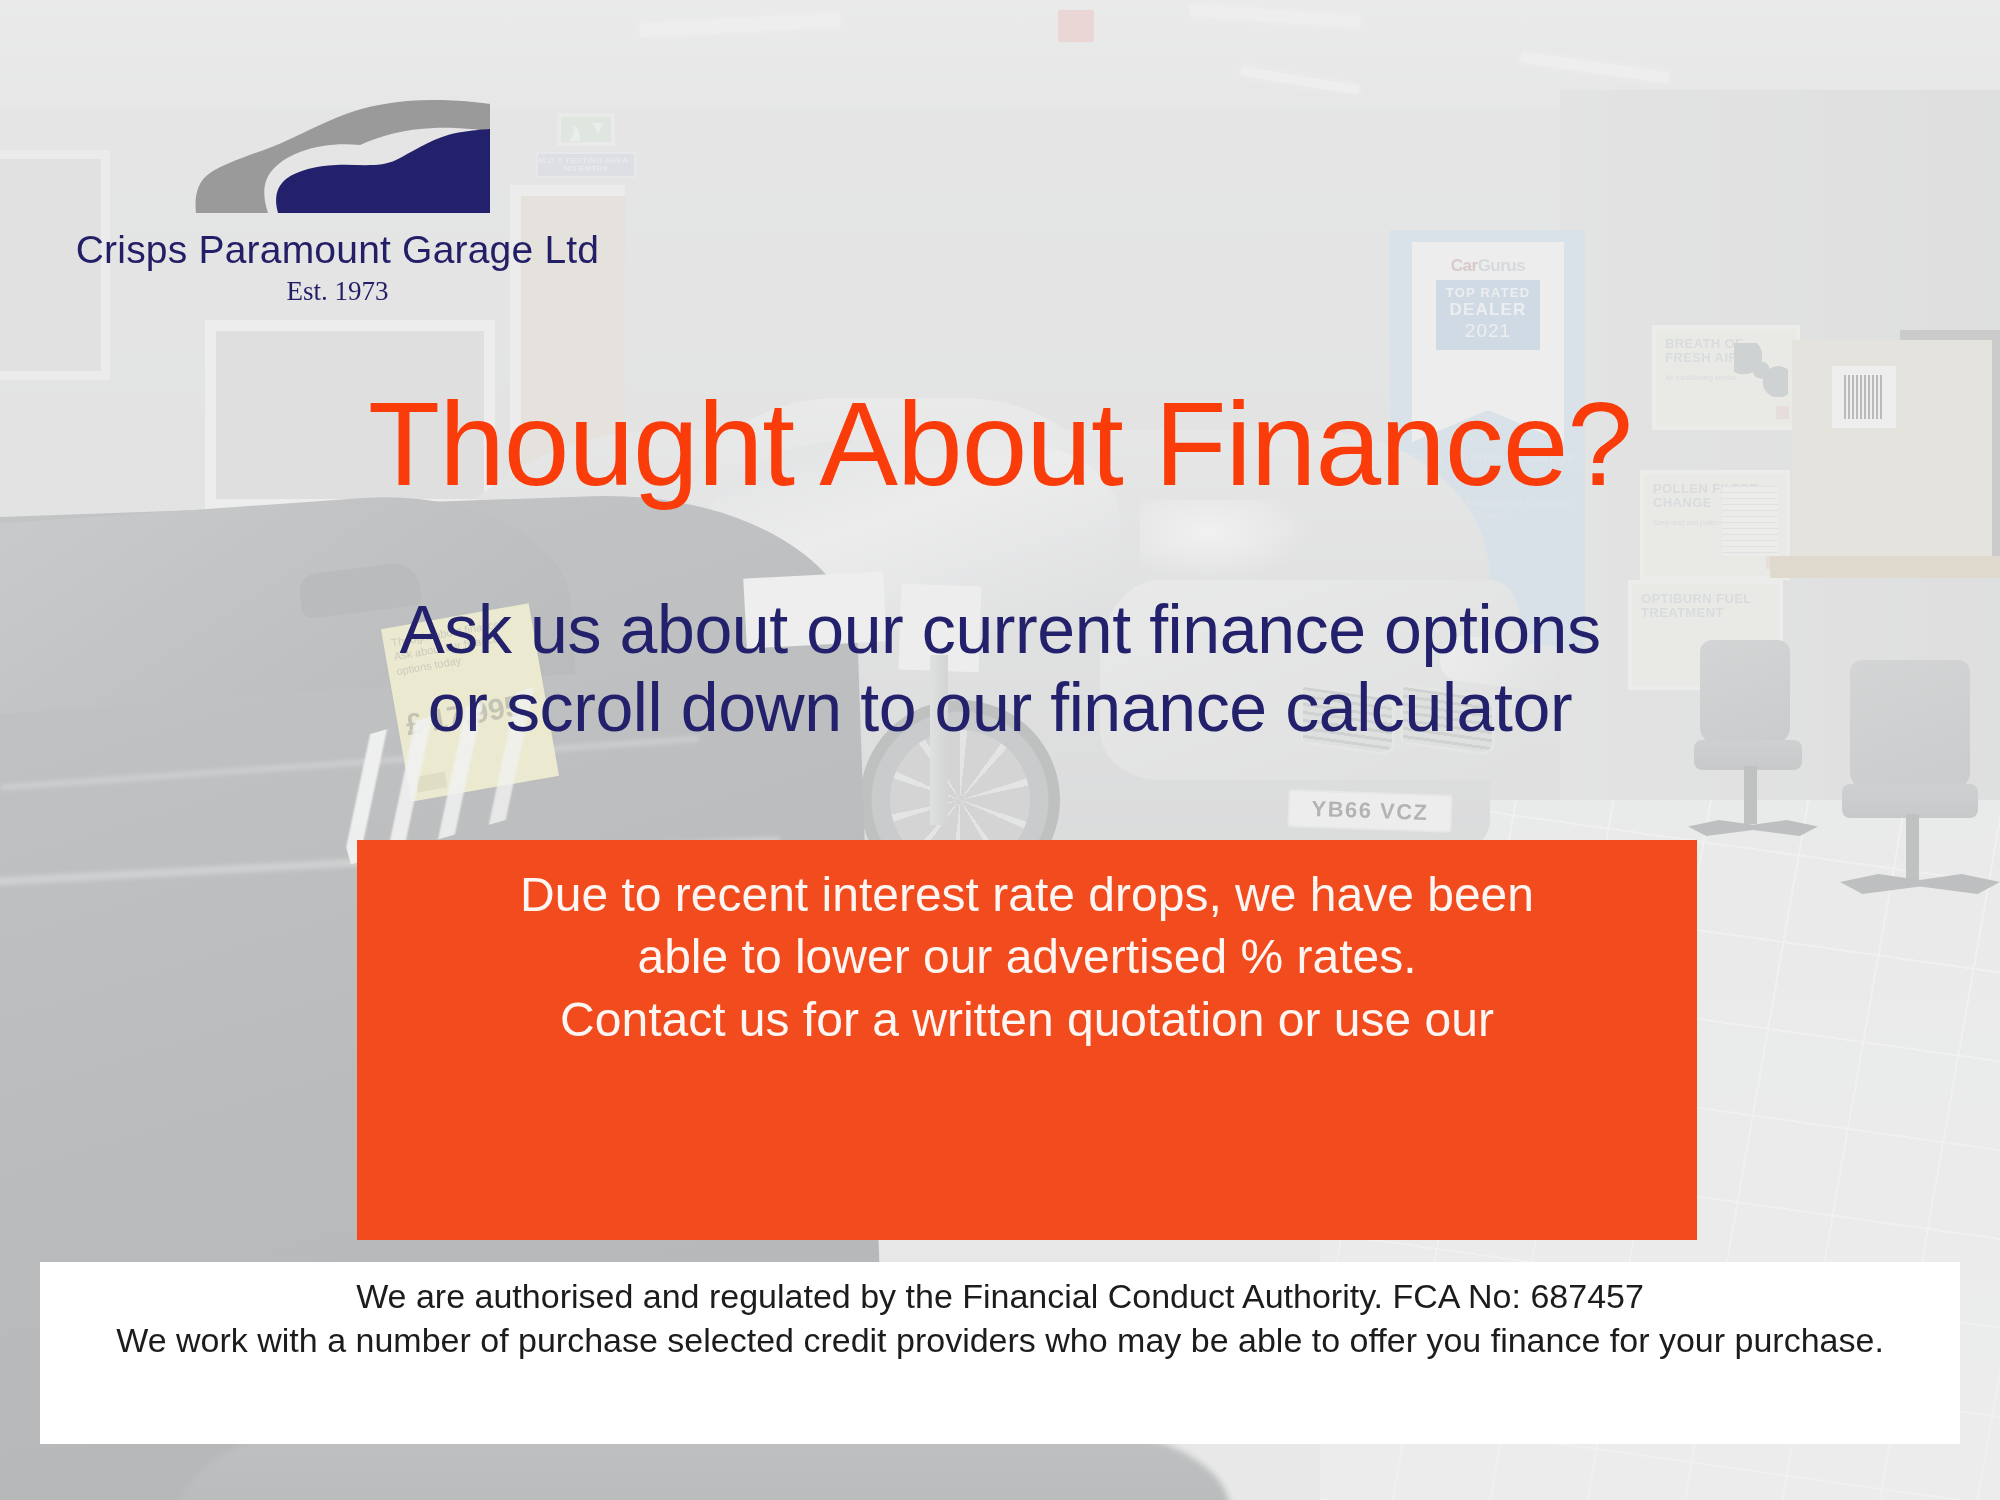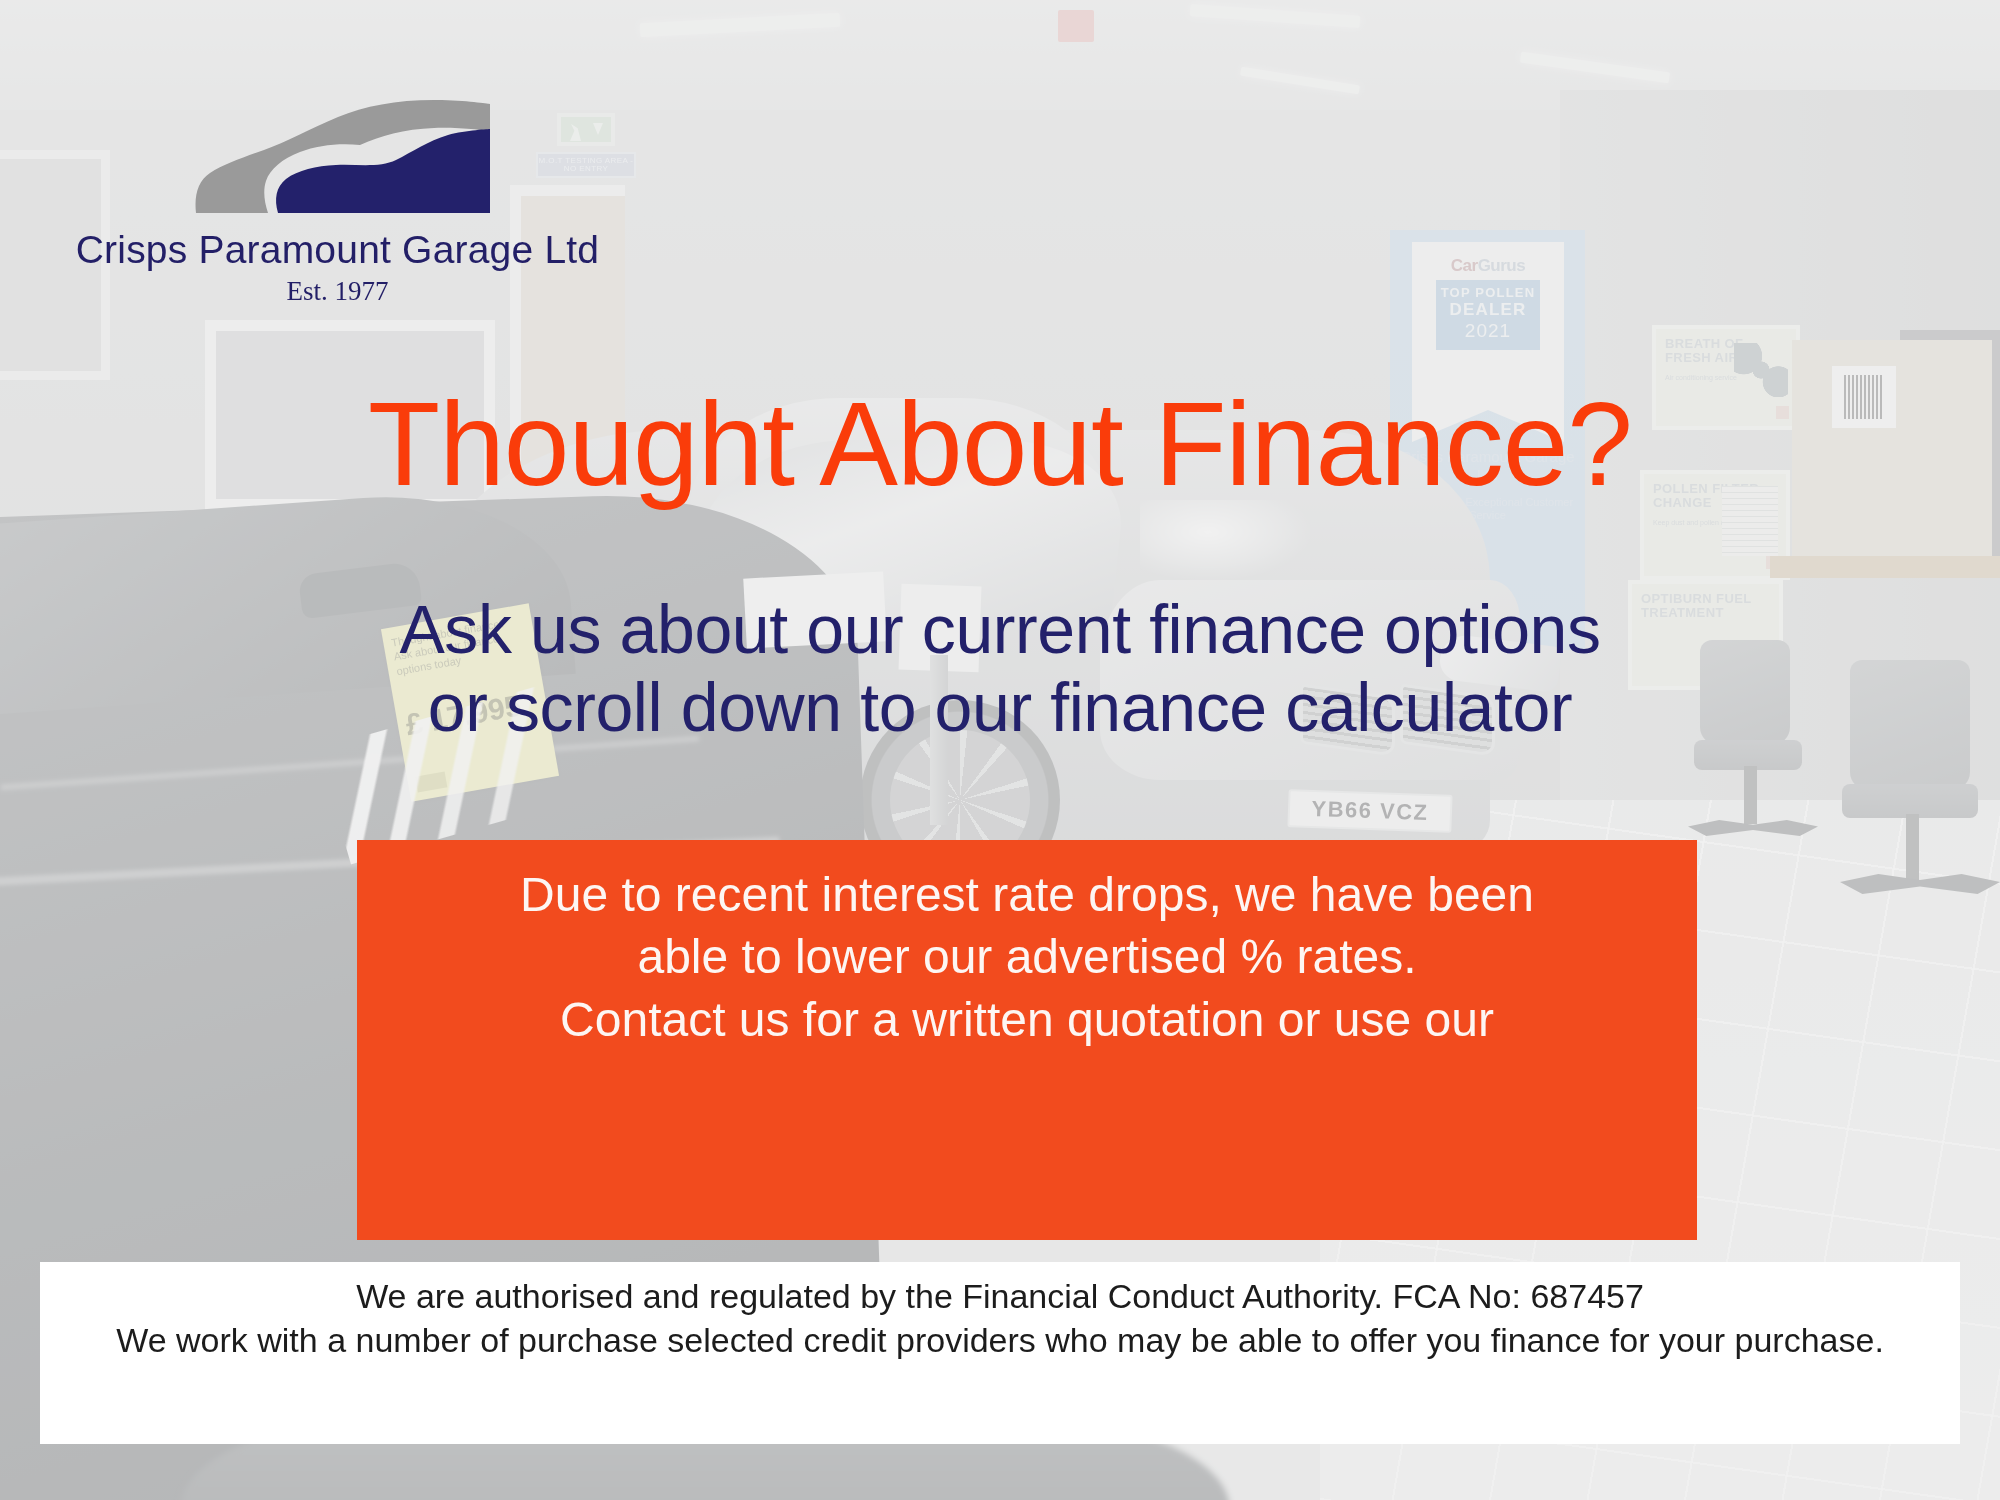--- a/index.html
+++ b/index.html
@@ -397,21 +397,21 @@
     <span class="arr"></span>
   </div>
   <div class="mot-sign">M.O.T TESTING AREA - NO ENTRY</div>
 
   <div class="banner">
     <div class="banner-ribbon">
       <div class="cg-word">
         <span class="cg-car">Car</span><span class="cg-gur">Gurus</span>
       </div>
       <div class="cg-badge">
-        <div class="cg-top">TOP POLLEN</div>
+        <div class="cg-top">TOP RATED</div>
         <div class="cg-deal">DEALER</div>
         <div class="cg-year">2021</div>
       </div>
     </div>
     <div class="banner-txt">
       <div class="banner-co">Crisps Paramount Garage Ltd</div>
       <div class="banner-sub">Recognising Exceptional Customer Service</div>
     </div>
   </div>
 
@@ -498,21 +498,21 @@
                  C176 10 212 4 252 5 C282 6 300 9 300 9 L300 36
                  C300 36 268 32 244 33 C214 34 190 41 170 50
                  L170 50 C150 48 128 50 110 57 C92 64 80 74 76 86
                  C73 95 74 106 78 118 Z" fill="#9A9A9A"></path>
         <path d="M88 118 C84 104 86 92 96 84 C108 75 126 71 146 70
                  C168 69 190 73 206 65 C222 57 238 46 258 40
                  C276 35 300 34 300 34 L300 118 Z" fill="#23216B"></path>
       </svg>
     </div>
     <div class="logo-name">Crisps Paramount Garage Ltd</div>
-    <div class="logo-est">Est. 1977</div>
+    <div class="logo-est">Est. 1973</div>
   </div>
 
   <div class="headline">Thought About Finance?</div>
 
   <div class="subhead">
     <div>Ask us about our current finance options</div>
     <div>or scroll down to our finance calculator</div>
   </div>
 
   <div class="promo">

